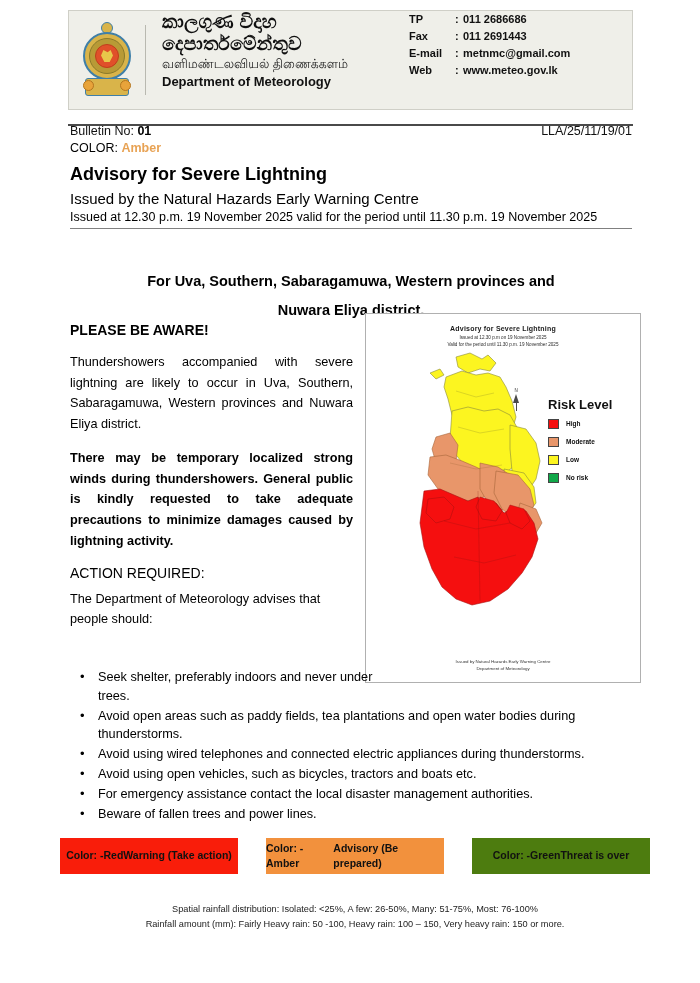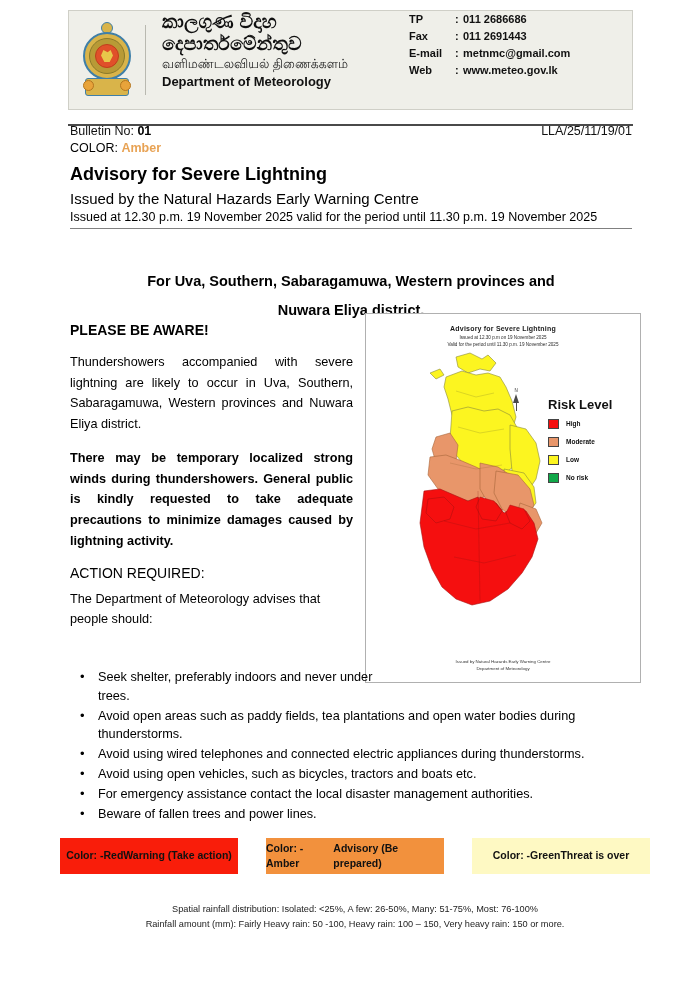--- a/index.html
+++ b/index.html
@@ -600,21 +600,21 @@
 
   <div class="color-boxes">
     <div class="color-box" style="background:#f91d0a">
       <span>Color: -Red</span>
       <span>Warning (Take action)</span>
     </div>
     <div class="color-box" style="background:#f2913d">
       <span>Color: -Amber</span>
       <span>Advisory (Be prepared)</span>
     </div>
-    <div class="color-box" style="background:#fef9c3">
+    <div class="color-box" style="background:#4d7c0f">
       <span>Color: -Green</span>
       <span>Threat is over</span>
     </div>
   </div>
 
   <div class="footer-notes">
     <div>Spatial rainfall distribution: Isolated: &lt;25%, A few: 26-50%, Many: 51-75%, Most: 76-100%</div>
     <div>Rainfall amount (mm): Fairly Heavy rain: 50 -100, Heavy rain: 100 – 150, Very heavy rain: 150 or more.</div>
   </div>
 

